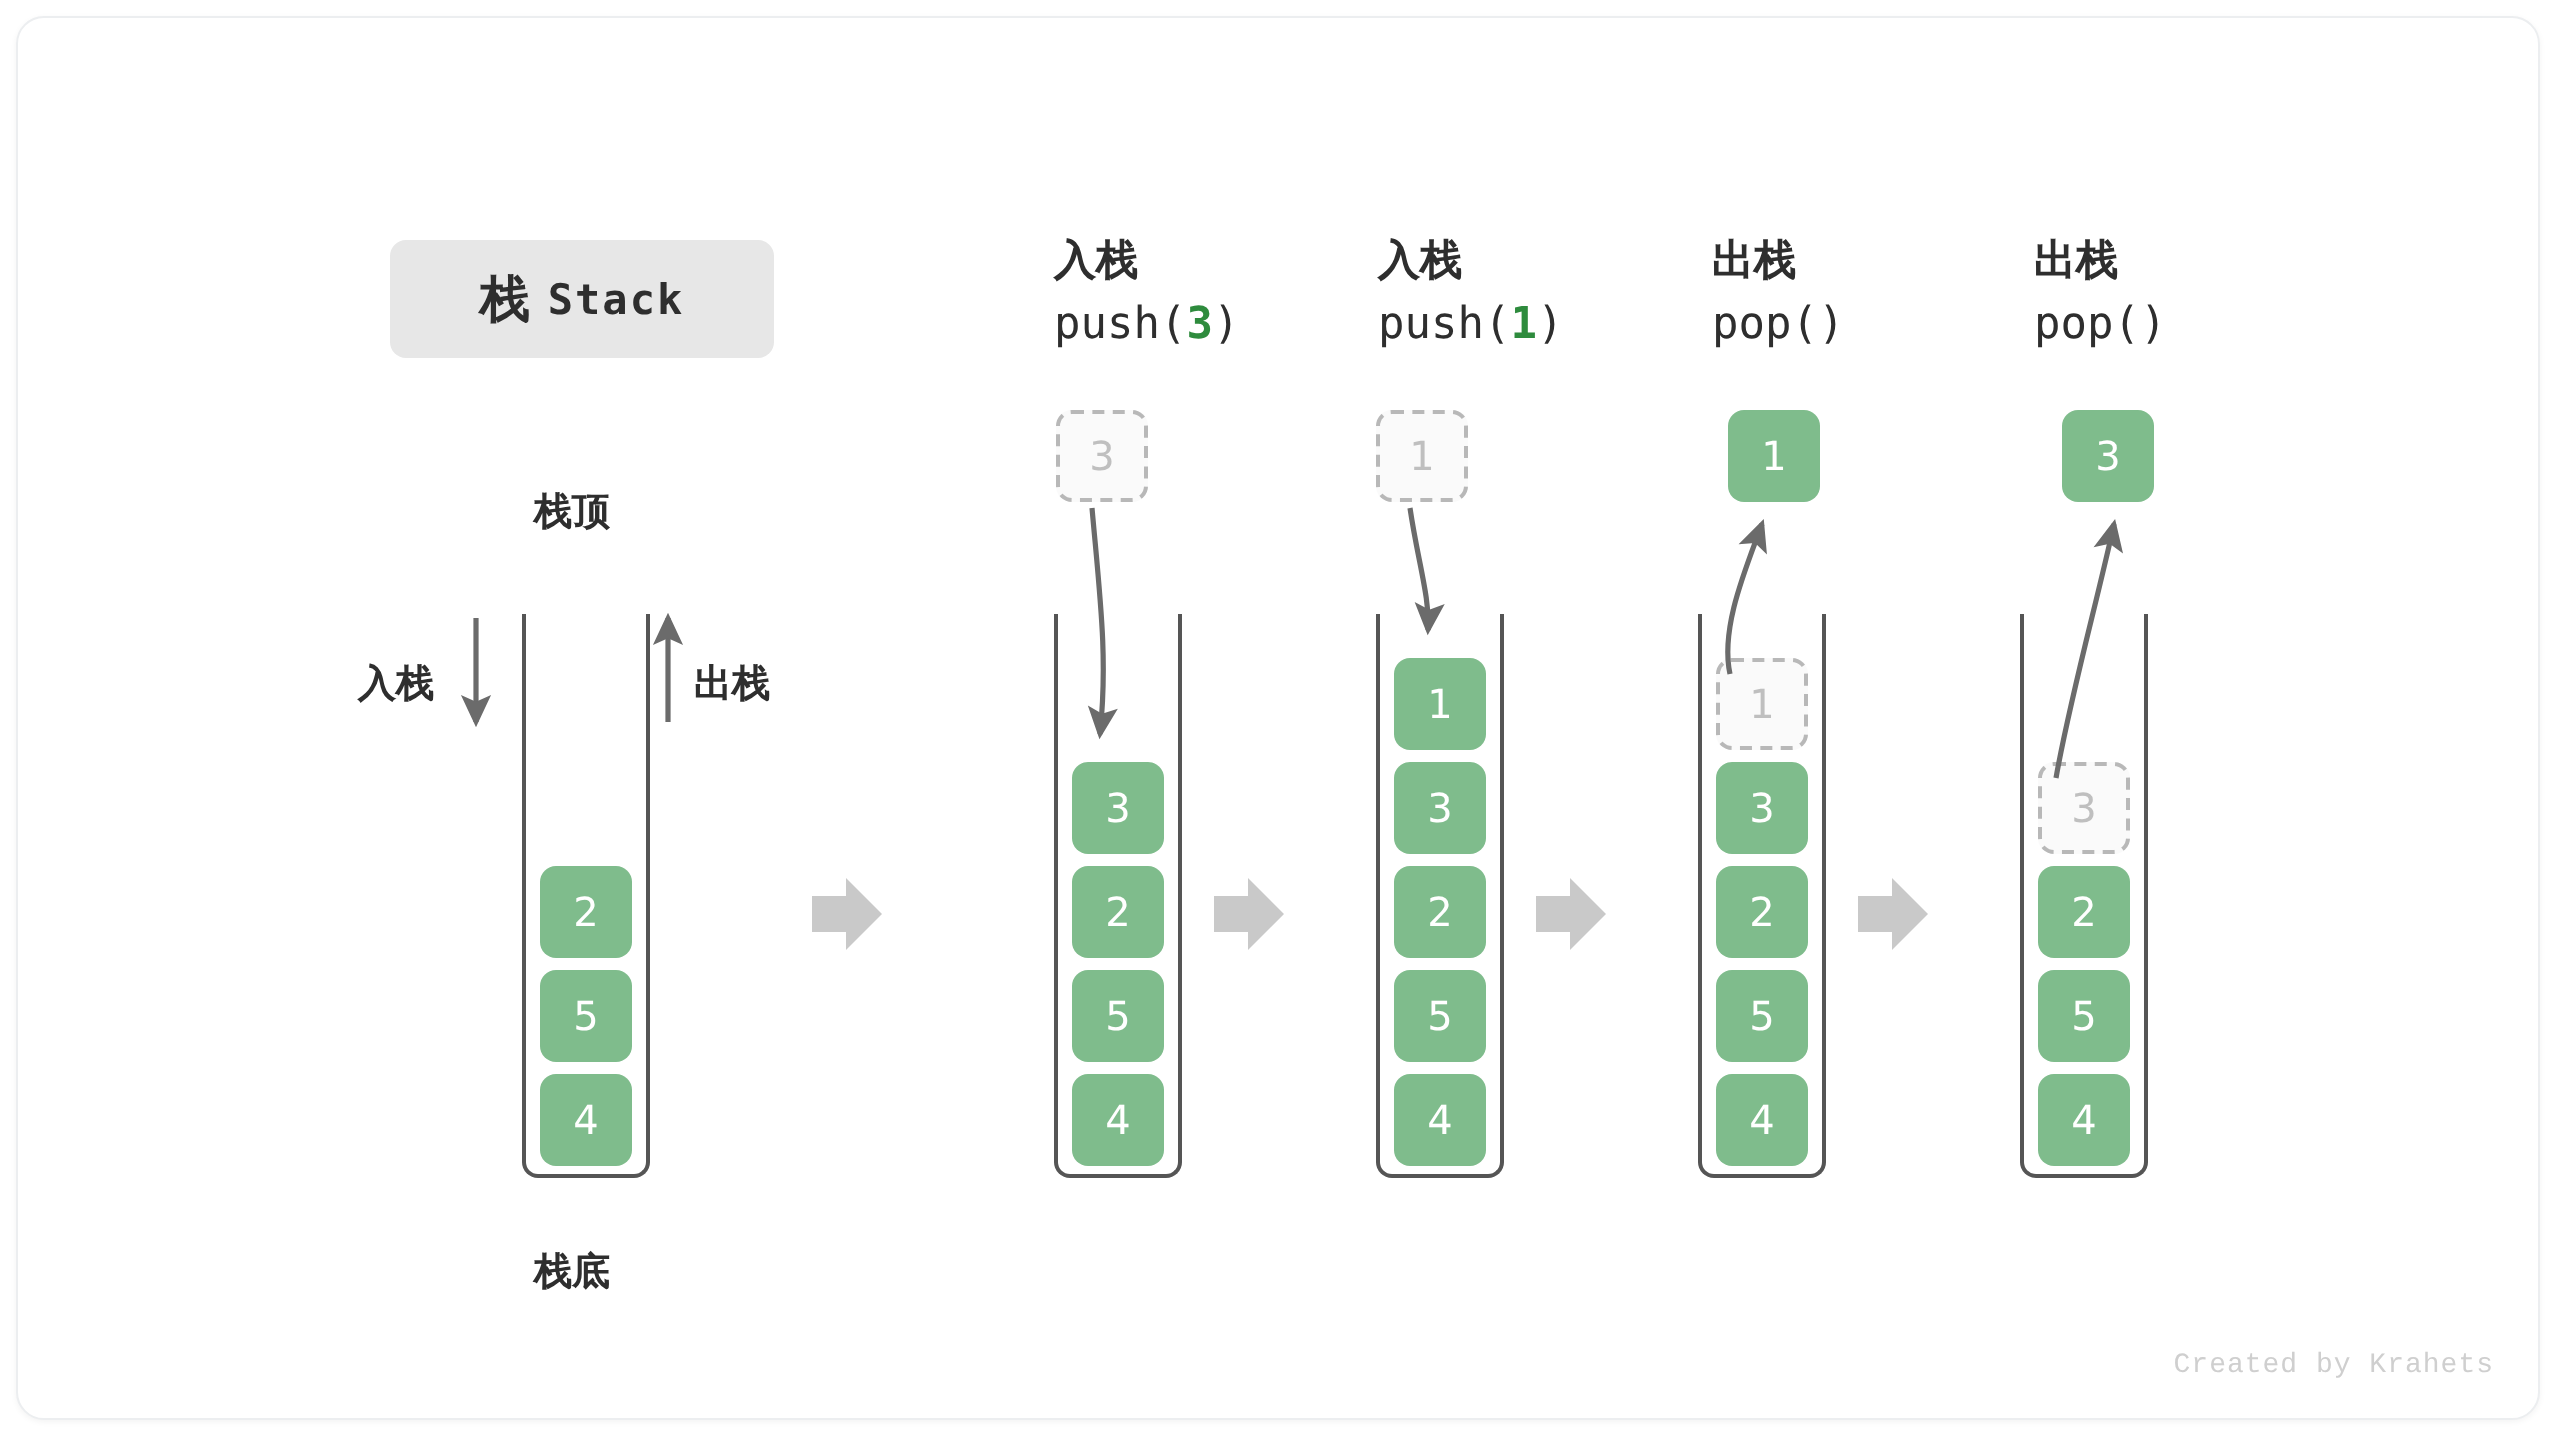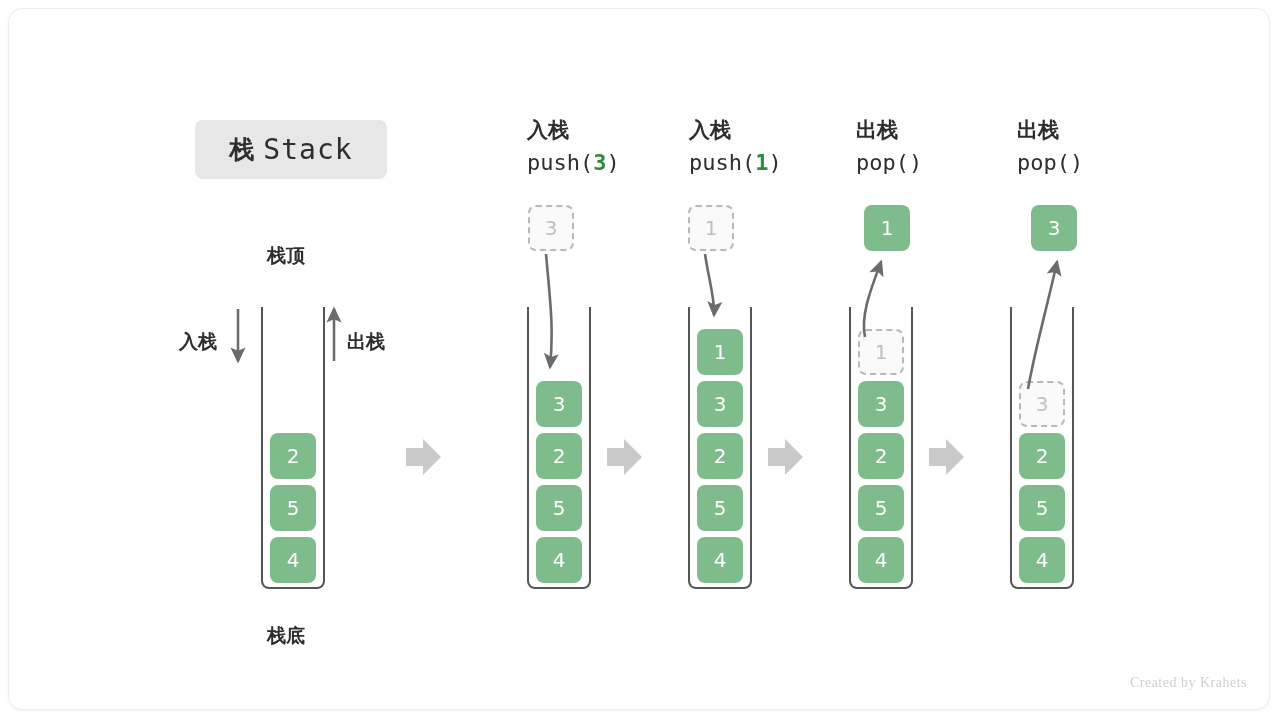--- a/index.html
+++ b/index.html
@@ -42,22 +42,22 @@
     justify-content: center;
     gap: 9px;
   }
   #title-badge .cn {
     font-size: 25px;
     font-weight: 700;
     color: #2e2e2e;
     font-family: "DejaVu Sans", sans-serif;
   }
   #title-badge .en {
-    font-size: 28px;
-    font-weight: 400;
+    font-size: 21px;
+    font-weight: 700;
     color: #2e2e2e;
     font-family: "DejaVu Sans Mono", monospace;
     letter-spacing: 1px;
   }
 
   
   .cn-label {
     position: absolute;
     font-size: 19px;
     font-weight: 700;
@@ -113,21 +113,21 @@
     pointer-events: none;
   }
 
   
   #footer {
     position: absolute;
     right: 22px;
     bottom: 18px;
     font-size: 14px;
     color: #cfcfcf;
-    font-family: Liberation Serif, serif;
+    font-family: Liberation Mono, monospace;
     letter-spacing: 0.5px;
   }
 
   
   .op-header {
     position: absolute;
     white-space: nowrap;
   }
   .op-header .op-cn {
     display: block;

